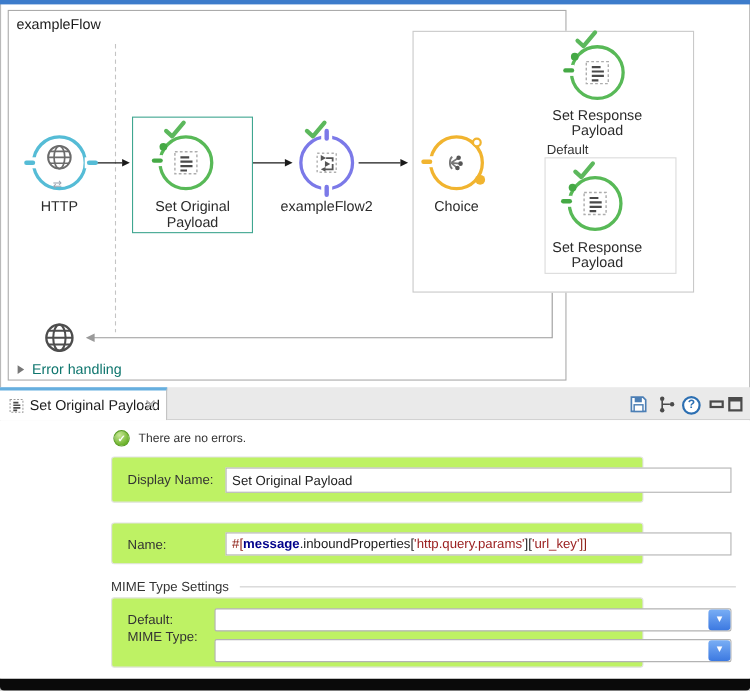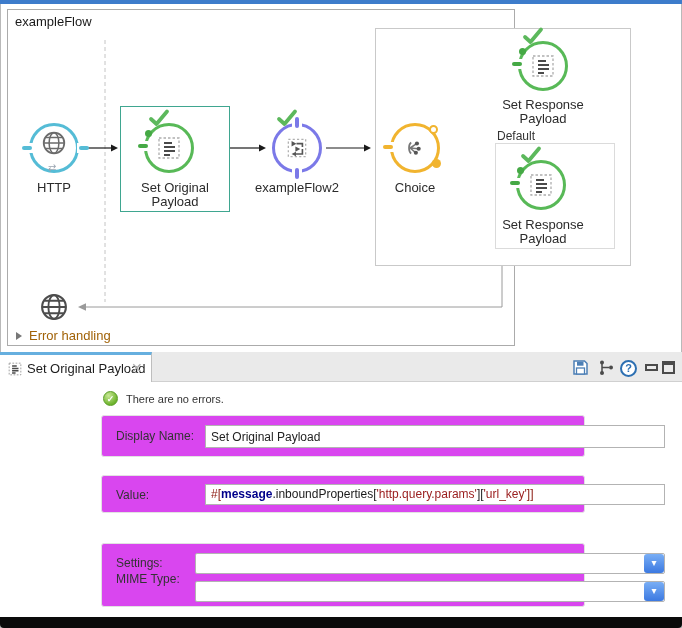--- a/index.html
+++ b/index.html
@@ -28,21 +28,21 @@
 
   .notch { position:absolute; background:#fff; }
   .dash-h { position:absolute; height:4px; border-radius:2px; }
   .dash-v { position:absolute; width:4px; border-radius:2px; }
   .dot { position:absolute; border-radius:50%; }
 
   .node-label { position:absolute; width:120px; text-align:center; font-size:13px; line-height:14px; color:#2b2b2b; white-space:pre-line; }
   .check { position:absolute; }
   .sync-glyph { position:absolute; font-size:10px; color:#9aa4b0; }
 
-  .error-handling { position:absolute; left:8px; top:318px; display:flex; align-items:center; font-size:13px; color:#a16207; }
+  .error-handling { position:absolute; left:8px; top:318px; display:flex; align-items:center; font-size:13px; color:#0f766e; }
   .tri-right { width:0; height:0; border-left:6px solid #777; border-top:4px solid transparent; border-bottom:4px solid transparent; margin-right:7px; }
 
   
   .tab-bar { position:absolute; left:0; top:352px; width:682px; height:30px; background:#eaeaea; border-bottom:1px solid #d0d0d0; }
   .editor-tab { position:absolute; left:0; top:0; width:152px; height:30px; background:#fff; border-top:3px solid #66afdf; border-right:1px solid #bebebe; }
   .tab-label { position:absolute; left:27px; top:6px; font-size:13px; color:#1d1d1d; }
   .tab-doc-icon { position:absolute; left:8px; top:7px; }
   .tab-close { position:absolute; left:131px; top:5px; font-size:14px; color:#aeaeae; cursor:default; }
 
   .tb-icon { position:absolute; top:6px; }
@@ -55,21 +55,21 @@
   .side { position:absolute; left:0; top:0; width:90px; height:235px; border-right:1px solid #cbcbcb; background:#fff; }
   .side-item { position:absolute; left:14px; font-size:12px; color:#333; cursor:default; }
   .side-item.active { color:#4fa6da; }
   .side-accent { position:absolute; left:2px; top:33px; width:4px; height:19px; background:#86c7ec; }
 
   .main { position:absolute; left:91px; top:0; width:591px; height:235px; }
   .status-row { position:absolute; left:12px; top:9px; display:flex; align-items:center; }
   .orb { width:15px; height:15px; border-radius:50%; background:radial-gradient(circle at 35% 28%, #c9e896, #6db32c 72%); border:1px solid #5a9e25; color:#fff; font-size:9px; font-weight:bold; text-align:center; line-height:14px; margin-right:8px; }
   .status-text { font-size:11px; color:#333; }
 
-  .group-box { position:absolute; left:10px; width:484px; background:#d946ef; border:1px solid #e2e2e2; border-radius:3px; }
+  .group-box { position:absolute; left:10px; width:484px; background:#bef264; border:1px solid #e2e2e2; border-radius:3px; }
   .fld-label { position:absolute; font-size:12px; color:#333; }
   .txt-input { position:absolute; height:23px; border:1px solid #b3b3b3; background:#fff; font-size:12px; color:#222; padding:0 5px; font-family:"Liberation Sans", sans-serif; }
   .sec-header { position:absolute; left:10px; width:568px; display:flex; align-items:center; }
   .sec-title { font-size:12px; color:#333; white-space:nowrap; }
   .sec-rule { flex:1; border-top:1px solid #ccc; margin-left:10px; margin-top:1px; }
 
   .value-field { position:absolute; left:103px; top:8px; width:460px; height:21px; border:1px solid #b3b3b3; background:#fff; font-size:12px; line-height:19px; padding:0 5px; white-space:nowrap; overflow:hidden; }
   .seg-operator { color:#8b1a10; }
   .seg-keyword { color:#00008b; font-weight:bold; }
   .seg-plain { color:#1a1a1a; }
@@ -257,27 +257,31 @@
         <div class="status-text">There are no errors.</div>
       </div>
 
       <div class="group-box" style="top:33px; height:42px;">
         <div class="fld-label" style="left:14px; top:13px;">Display Name:</div>
         <input class="txt-input" style="left: 103px; top: 9px; width: 460px;" value="Set Original Payload">
       </div>
 
 
       <div class="group-box" style="top:93px; height:38px;">
-        <div class="fld-label" style="left:14px; top:12px;">Value:</div>
+        <div class="fld-label" style="left:14px; top:12px;">Name:</div>
         <div class="value-field"><span class="seg-operator">#[</span><span class="seg-keyword">message</span><span class="seg-plain">.inboundProperties[</span><span class="seg-string">'http.query.params'</span><span class="seg-plain">][</span><span class="seg-string">'url_key'</span><span class="seg-operator">]]</span></div>
       </div>
 
+      <div class="sec-header" style="top:144px;">
+        <span class="sec-title">MIME Type Settings</span>
+        <span class="sec-rule"></span>
+      </div>
 
       <div class="group-box" style="top:161px; height:64px;">
-        <div class="fld-label" style="left:14px; top:12px;">Settings:</div>
+        <div class="fld-label" style="left:14px; top:12px;">Default:</div>
         <div class="dropdown" style="top:9px;">
           <div class="dd-value"></div>
           <div class="dd-btn">▾</div>
         </div>
         <div class="fld-label" style="left:14px; top:28px;">MIME Type:</div>
         <div class="dropdown" style="top:37px;">
           <div class="dd-value"></div>
           <div class="dd-btn">▾</div>
         </div>
       </div>

